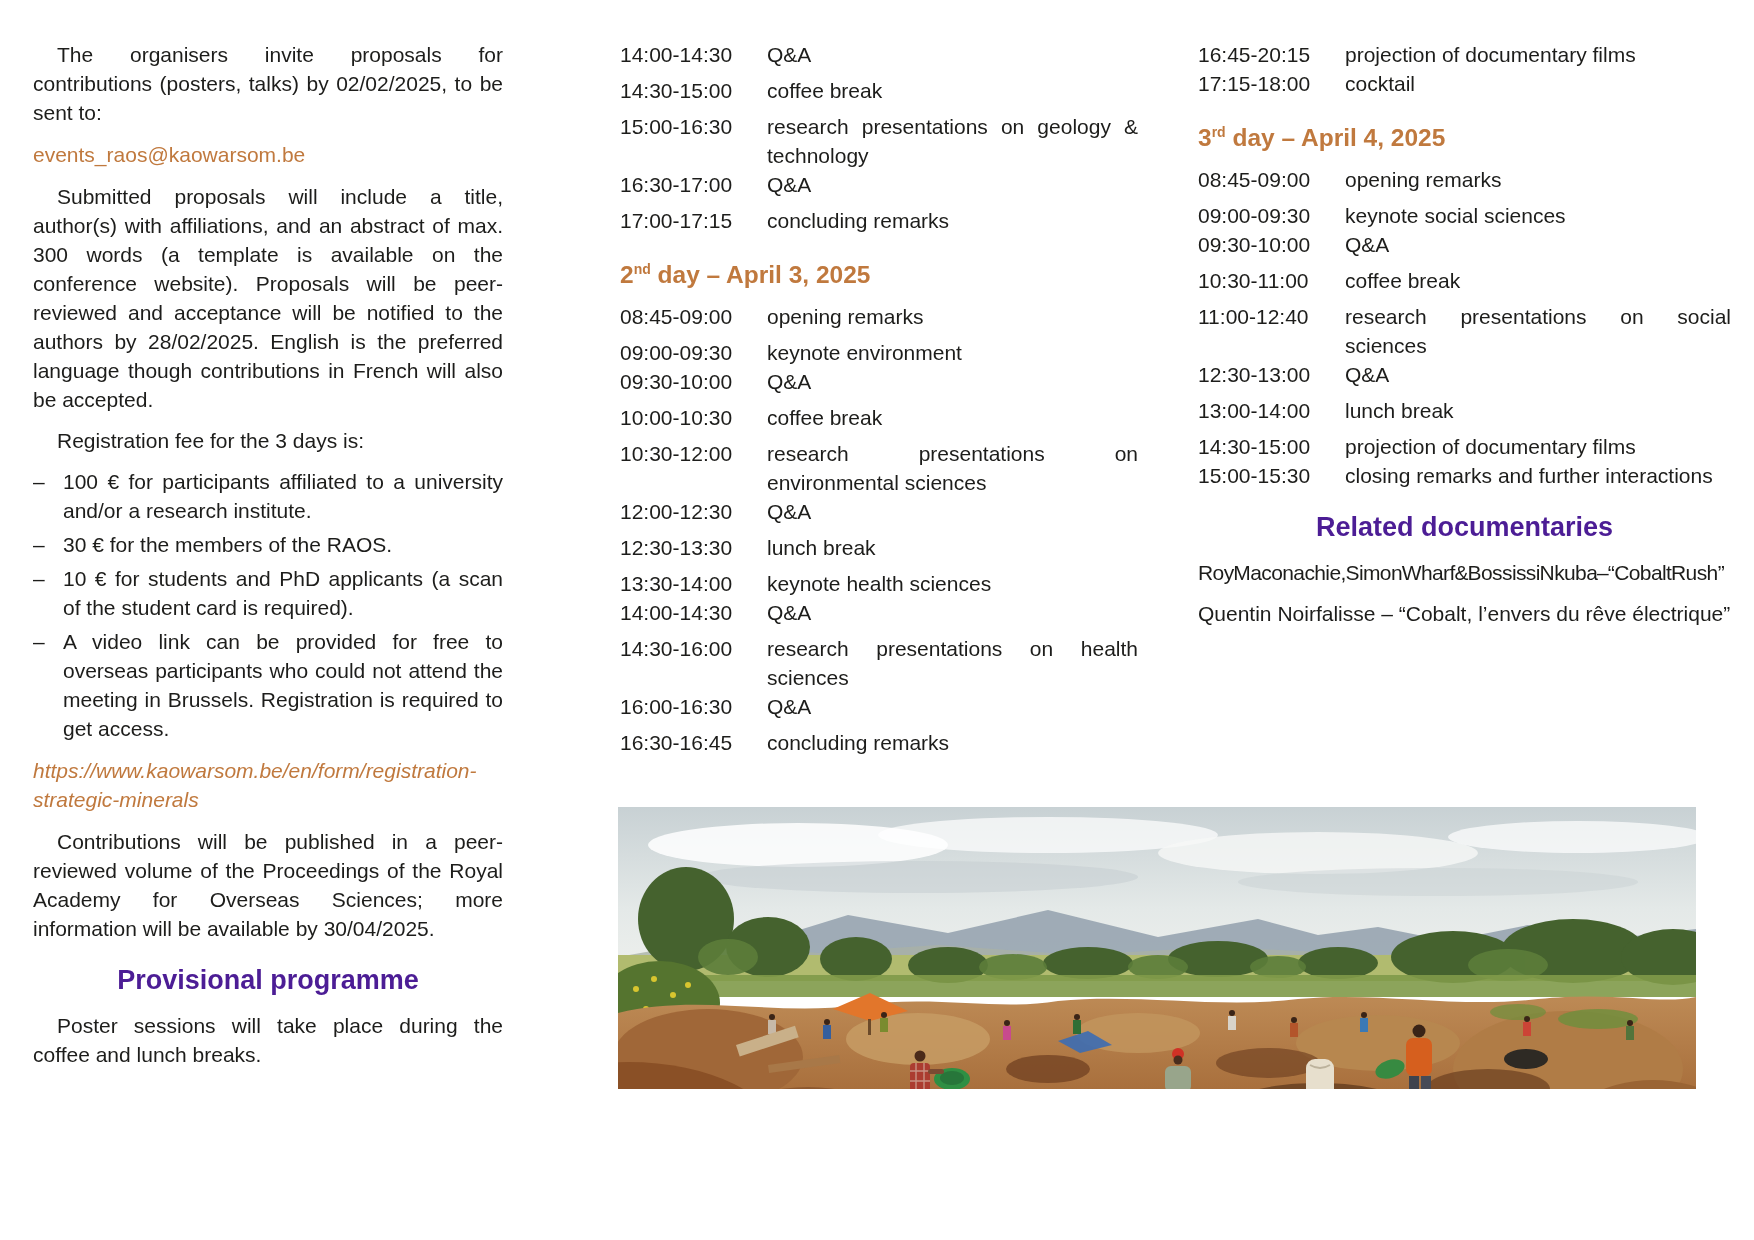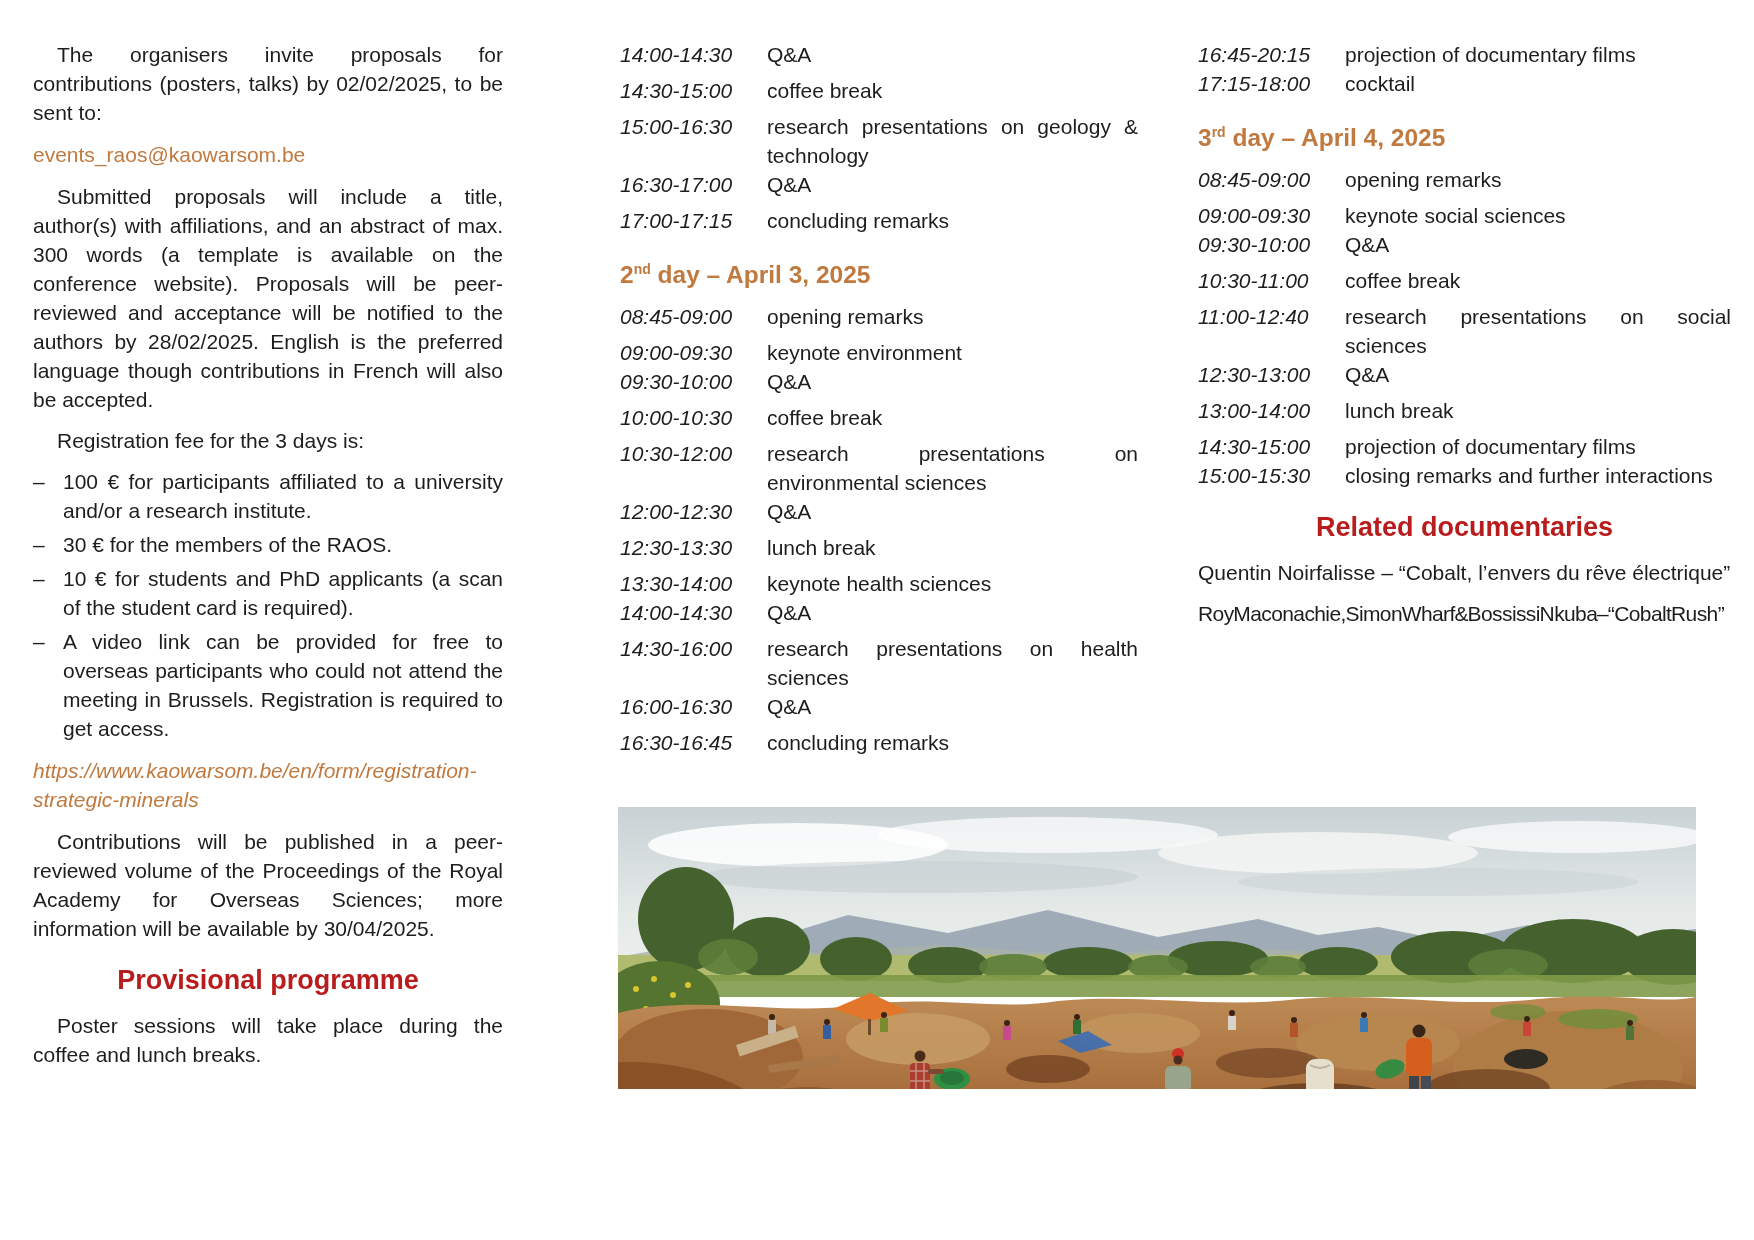--- a/index.html
+++ b/index.html
@@ -23,34 +23,34 @@
   .indent{text-indent:24px;}
   .link{color:#c0793e;text-decoration:none;cursor:pointer;}
   .link-block{margin:13px 0 13px;text-indent:0;}
   .italic{font-style:italic;}
 
   .fee-list{margin:2px 0 4px;}
   .fee-item{position:relative;padding-left:30px;margin:0 0 5px;}
   .fee-item .dash{position:absolute;left:0;top:0;}
 
   .section-heading{
-    color:#b91c1c;font-weight:bold;font-size:27px;line-height:31px;
+    color:#4c1d95;font-weight:bold;font-size:27px;line-height:31px;
     text-align:center;text-indent:0;margin:22px 0 15px;
   }
   .day-heading{
     color:#c0793e;font-weight:bold;font-size:24.5px;line-height:28px;
     text-align:left;margin:26px 0 13px;
   }
   .day-heading sup{font-size:14px;line-height:0;}
 
   .sched{margin:0;}
   .sched-row{display:flex;margin-top:7px;line-height:29px;}
   .sched-row:first-child{margin-top:0;}
   .sched-row.tight{margin-top:0;}
-  .sched-row .time{flex:0 0 147px;text-align:left;font-style:italic;}
+  .sched-row .time{flex:0 0 147px;text-align:left;}
   .sched-row .desc{flex:1;text-align:justify;}
 
   .doc-entry{margin:0 0 12px;text-indent:0;}
   .squeezed{letter-spacing:-0.6px;word-spacing:-5.5px;}
 
   .photo{
     position:absolute;left:618px;top:807px;width:1078px;height:373px;
     overflow:hidden;
   }
   .photo svg{display:block;width:100%;height:100%;}
@@ -227,22 +227,22 @@
           <span class="time">14:30-15:00</span>
           <span class="desc">projection of documentary films</span>
         </div>
         <div class="sched-row tight">
           <span class="time">15:00-15:30</span>
           <span class="desc">closing remarks and further interactions</span>
         </div>
       </div>
 
     <div class="section-heading">Related documentaries</div>
+    <p class="doc-entry squeezed">Roy Maconachie, Simon Wharf &amp; Bossissi Nkuba – “Cobalt Rush”</p>
     <p class="doc-entry">Quentin Noirfalisse – “Cobalt, l’envers du rêve électrique”</p>
-    <p class="doc-entry squeezed">Roy Maconachie, Simon Wharf &amp; Bossissi Nkuba – “Cobalt Rush”</p>
   </div>
 
   <div class="photo">
     <svg viewBox="0 0 1078 373" preserveAspectRatio="none">
       <defs>
         <linearGradient id="sky" x1="0" y1="0" x2="0" y2="1">
           <stop offset="0" stop-color="#c8d1d4"></stop>
             <stop offset="0.6" stop-color="#e4e9e8"></stop>
             <stop offset="1" stop-color="#eef0ed"></stop>
         </linearGradient>

